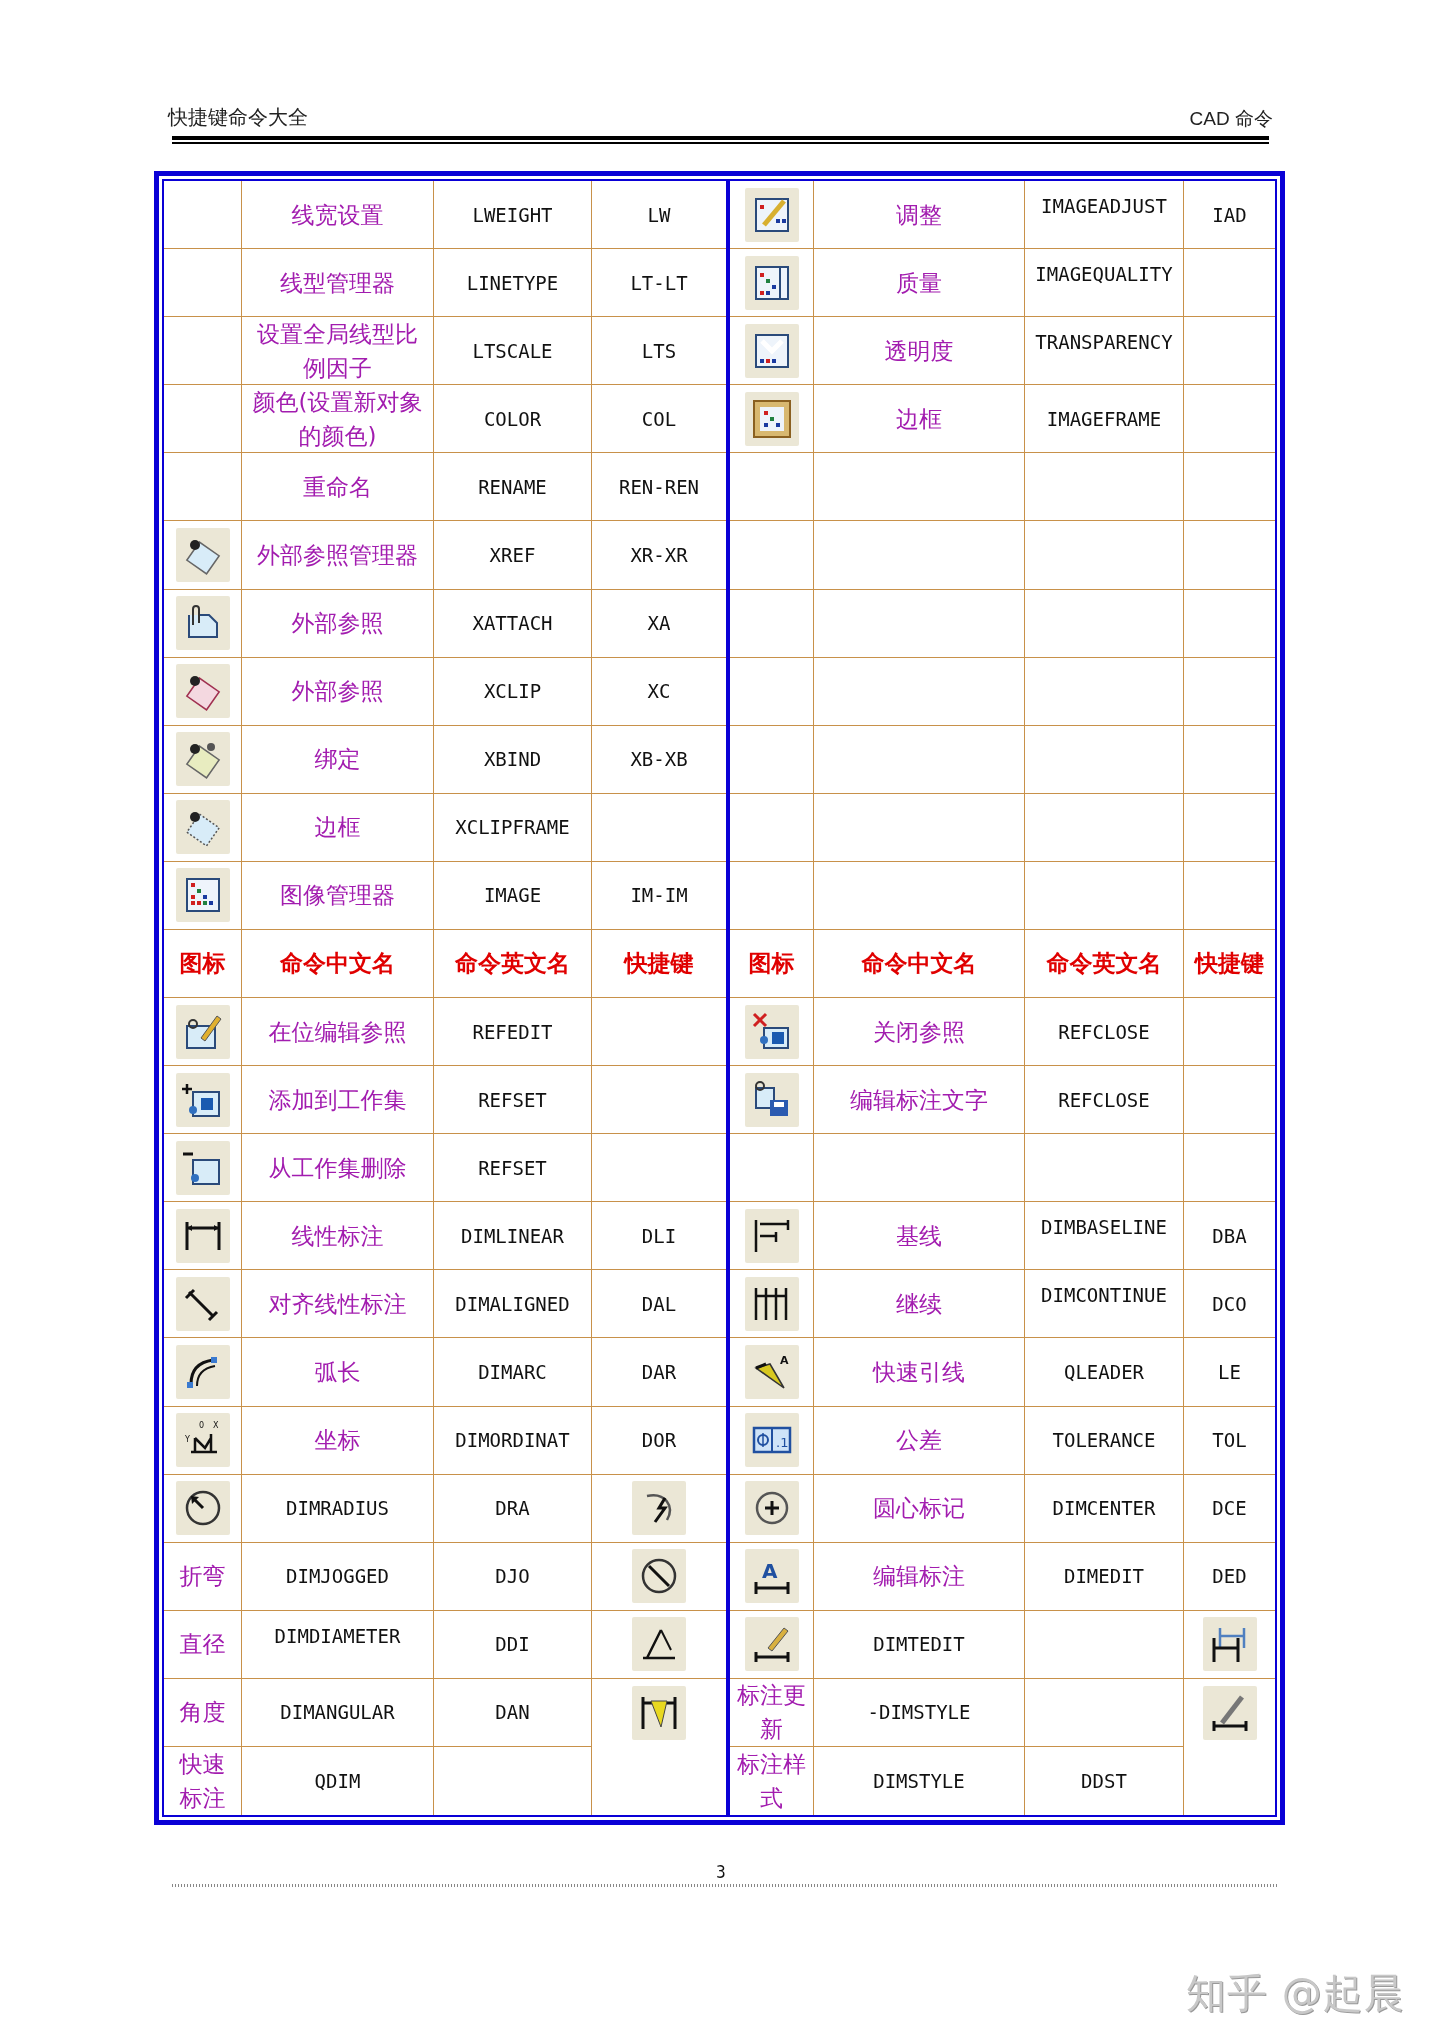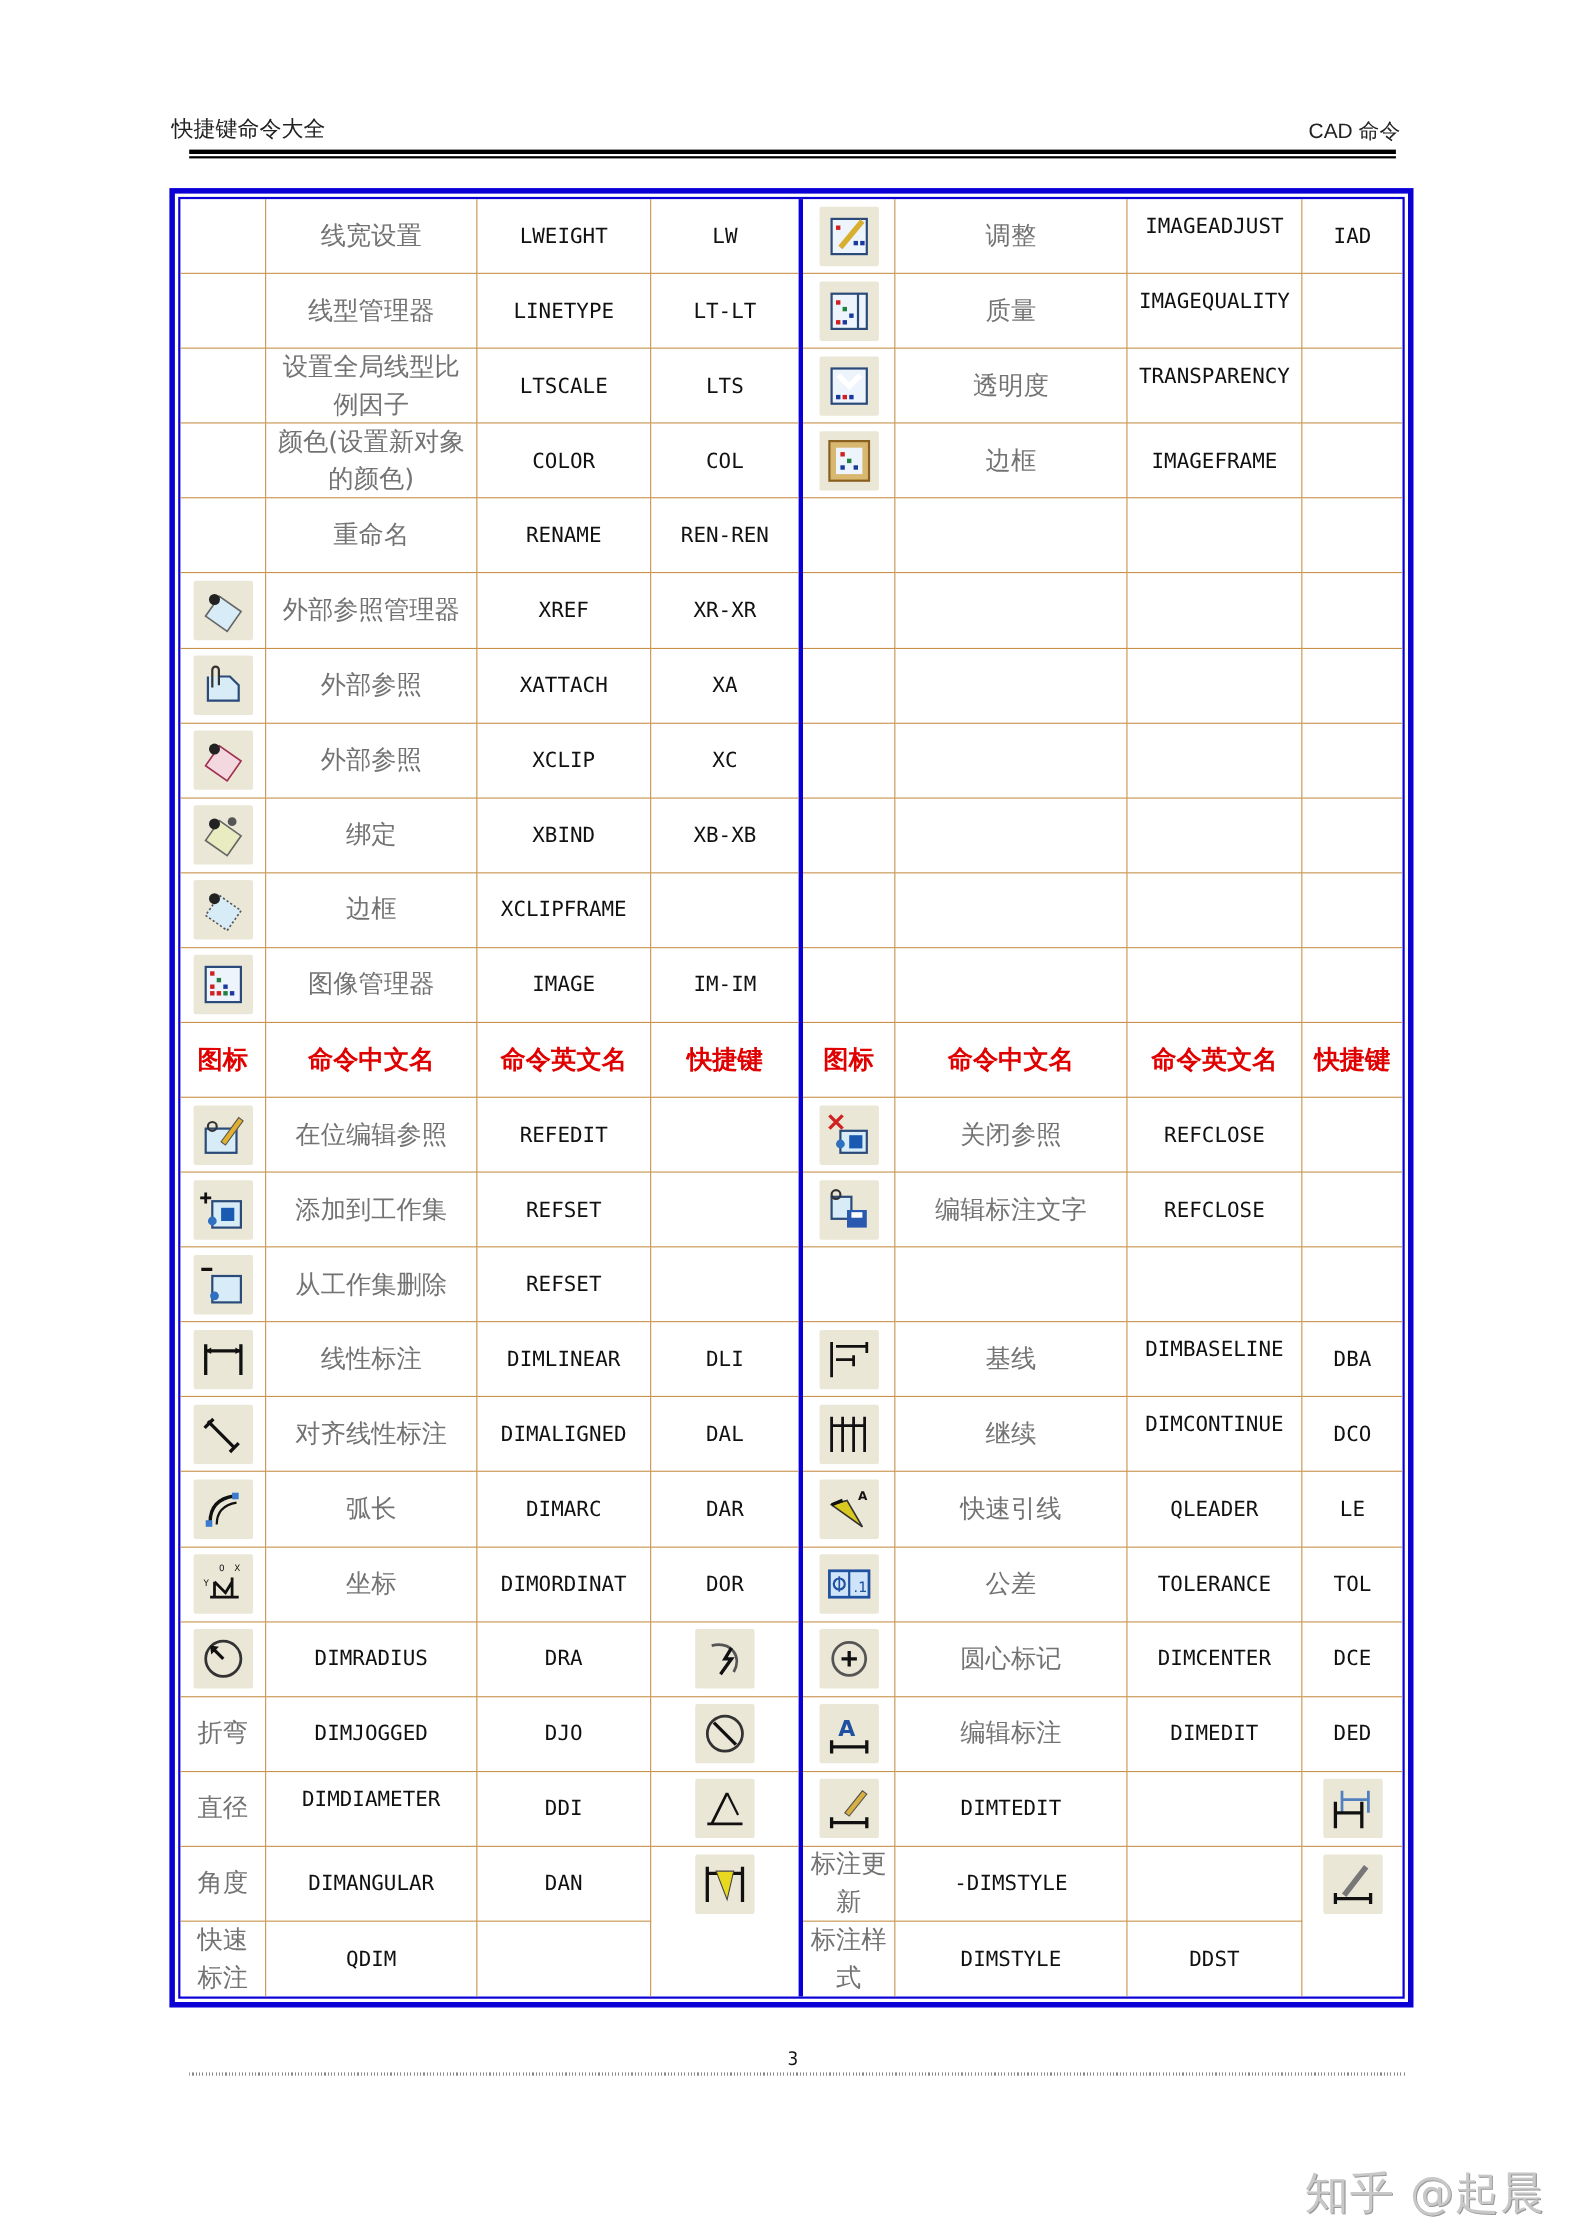--- a/index.html
+++ b/index.html
@@ -1,19 +1,19 @@
 <!DOCTYPE html>
 <html><head>
 <meta charset="utf-8">
 <style>
   html, body { margin: 0; padding: 0; background: #ffffff; }
   body { width: 1440px; height: 2036px; position: relative; overflow: hidden;
          font-family: "DejaVu Sans", "Liberation Sans", sans-serif; color: #111; }
 
-  .page-header-left { position: absolute; left: 156px; top: 104px; font-size: 20px;
+  .page-header-left { position: absolute; left: 168px; top: 104px; font-size: 20px;
         font-family: "DejaVu Serif", "Liberation Serif", serif; color: #222; }
   .page-header-right { position: absolute; right: 167px; top: 106px; font-size: 19px;
         font-family: Liberation Sans, sans-serif; color: #222; }
   .rule-thick { position: absolute; left: 172px; width: 1097px; top: 136px; height: 4px; background: #000; }
   .rule-thin  { position: absolute; left: 172px; width: 1097px; top: 142px; height: 2px; background: #000; }
 
   .table-frame { position: absolute; left: 154px; top: 171px; width: 1131px; height: 1654px;
         box-sizing: border-box; border: 5px solid #0a00d6; background: #fff; }
   .table-inner { position: absolute; left: 3px; top: 3px; right: 3px; bottom: 3px;
         border: 2px solid #0a00d6; }
@@ -21,21 +21,21 @@
   .half { display: grid; height: 100%;
         grid-template-columns: 78px 192px 158px 1fr;
         grid-template-rows: repeat(24, 1fr); }
   .half.left { width: 562px; border-right: 4px solid #0a00d6; }
   .half.right { flex: 1; grid-template-columns: 84px 211px 159px 1fr; }
   .cell { border-right: 1px solid #c8914a; border-bottom: 1px solid #c8914a;
         display: flex; align-items: center; justify-content: center; text-align: center;
         box-sizing: border-box; overflow: hidden; }
   .cell:nth-child(4n) { border-right: none; }
   .half > .cell:nth-last-child(-n+4) { border-bottom: none; }
-  .cn { font-size: 23px; line-height: 34px; padding: 0 6px; color: #737373; }
+  .cn { font-size: 23px; line-height: 34px; padding: 0 6px; color: #a21caf; }
   .en { font-size: 19px; line-height: 34px; font-family: "DejaVu Sans Mono", "Liberation Mono", monospace;
         letter-spacing: 0px; padding: 0 4px; word-break: break-all; color: #111; }
   .en.wrap { align-items: flex-start; padding-top: 8px; }
   .hdr { color: #e00000; font-weight: bold; font-size: 23px; }
 
   .icon-tile { width: 54px; height: 54px; background: #ebe7d6; display: flex; align-items: center;
         justify-content: center; border-radius: 2px; }
   .icon-tile svg { width: 44px; height: 44px; }
 
   .page-num { position: absolute; left: 716px; top: 1862px; font-size: 17px;

